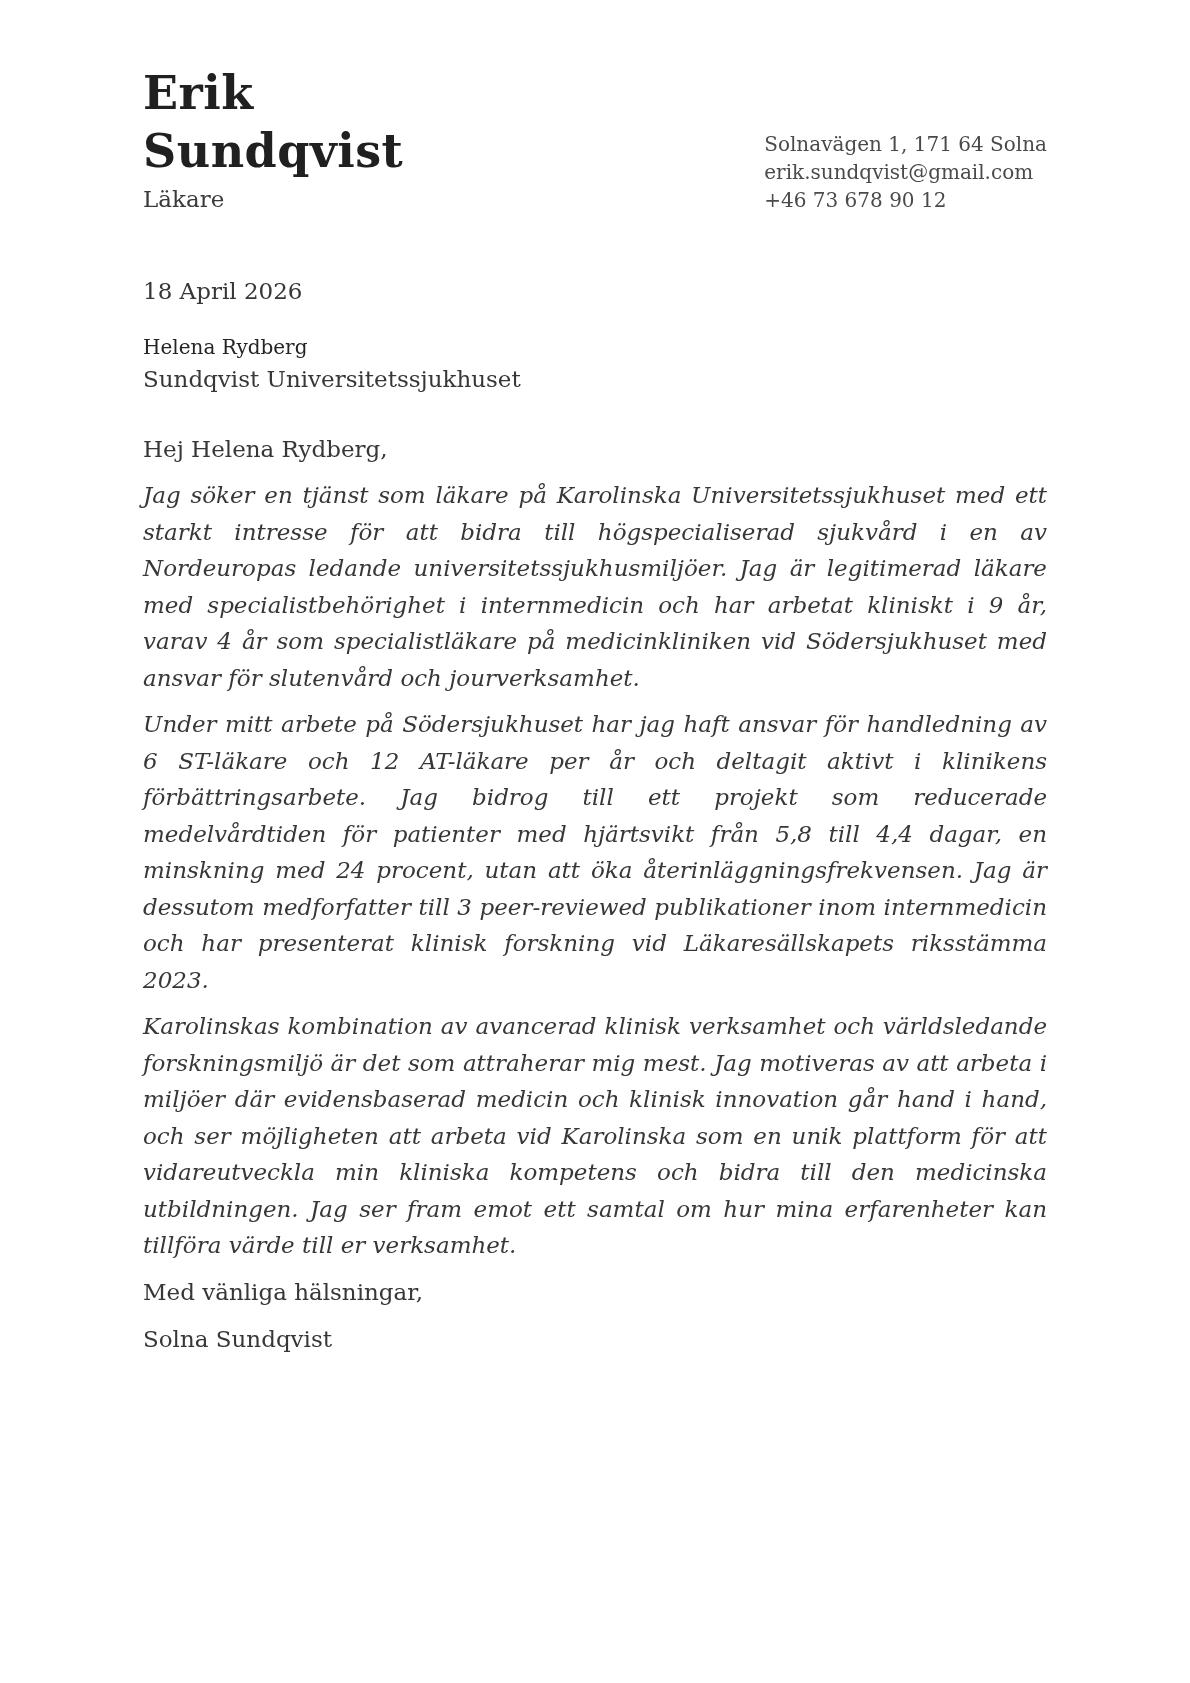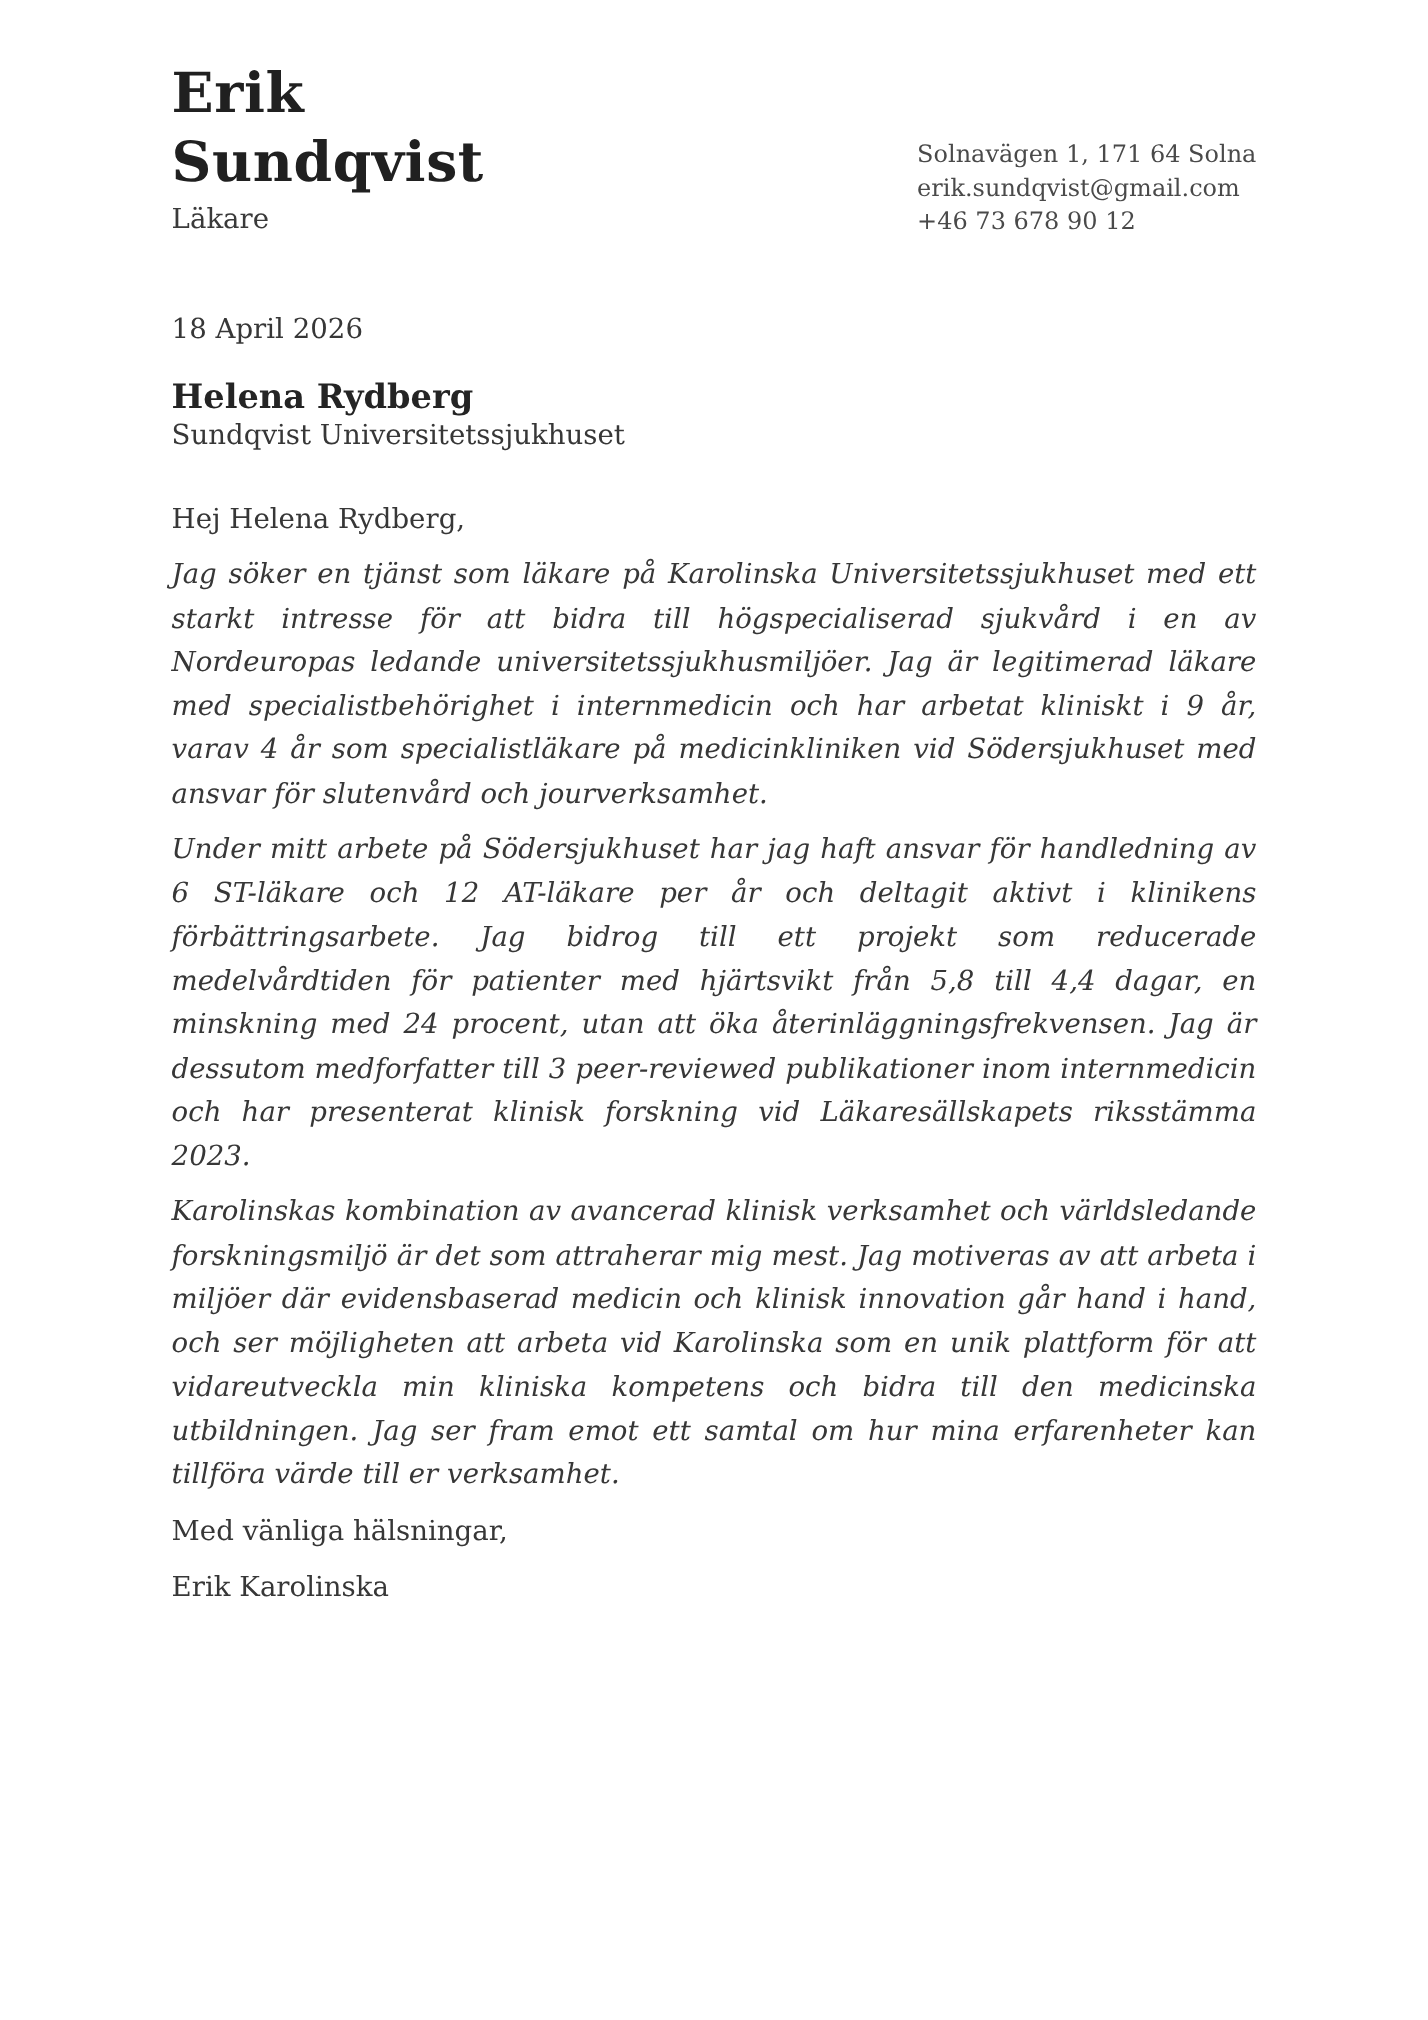--- a/index.html
+++ b/index.html
@@ -7,21 +7,21 @@
     padding: 0;
     background: #ffffff;
   }
   .page {
     position: relative;
     width: 1060px;
     height: 1683px;
     margin: 0 auto;
     background: #ffffff;
     box-sizing: border-box;
-    padding: 48px 78px 0 78px;
+    padding: 64px 78px 0 78px;
     font-family: "DejaVu Serif", "Liberation Serif", serif;
     color: #373737;
     overflow: hidden;
   }
 
   
   .letter-header {
     display: flex;
     justify-content: space-between;
     align-items: flex-end;
@@ -53,23 +53,23 @@
   
   .letter-date {
     font-size: 23px;
     line-height: 34px;
     margin-bottom: 23px;
   }
   .recipient-block {
     margin-bottom: 36px;
   }
   .recipient-name {
-    font-size: 28px;
+    font-size: 20px;
     line-height: 32px;
-    font-weight: 700;
+    font-weight: 400;
     color: #242424;
   }
   .recipient-org {
     font-size: 23px;
     line-height: 32px;
     color: #373737;
   }
   .greeting {
     font-size: 23px;
     line-height: 36px;
@@ -122,16 +122,16 @@
       <div class="recipient-org">Sundqvist Universitetssjukhuset</div>
     </div>
 
     <p class="greeting">Hej Helena Rydberg,</p>
 
     <p class="body-paragraph">Jag söker en tjänst som läkare på Karolinska Universitetssjukhuset med ett starkt intresse för att bidra till högspecialiserad sjukvård i en av Nordeuropas ledande universitetssjukhusmiljöer. Jag är legitimerad läkare med specialistbehörighet i internmedicin och har arbetat kliniskt i 9 år, varav 4 år som specialistläkare på medicinkliniken vid Södersjukhuset med ansvar för slutenvård och jourverksamhet.</p>
     <p class="body-paragraph">Under mitt arbete på Södersjukhuset har jag haft ansvar för handledning av 6 ST-läkare och 12 AT-läkare per år och deltagit aktivt i klinikens förbättringsarbete. Jag bidrog till ett projekt som reducerade medelvårdtiden för patienter med hjärtsvikt från 5,8 till 4,4 dagar, en minskning med 24 procent, utan att öka återinläggningsfrekvensen. Jag är dessutom medforfatter till 3 peer-reviewed publikationer inom internmedicin och har presenterat klinisk forskning vid Läkaresällskapets riksstämma 2023.</p>
     <p class="body-paragraph">Karolinskas kombination av avancerad klinisk verksamhet och världsledande forskningsmiljö är det som attraherar mig mest. Jag motiveras av att arbeta i miljöer där evidensbaserad medicin och klinisk innovation går hand i hand, och ser möjligheten att arbeta vid Karolinska som en unik plattform för att vidareutveckla min kliniska kompetens och bidra till den medicinska utbildningen. Jag ser fram emot ett samtal om hur mina erfarenheter kan tillföra värde till er verksamhet.</p>
 
     <p class="closing">Med vänliga hälsningar,</p>
-    <p class="signature">Erik Karolinska</p>
+    <p class="signature">Solna Sundqvist</p>
   </main>
 
 </div>
 
 </body></html>

